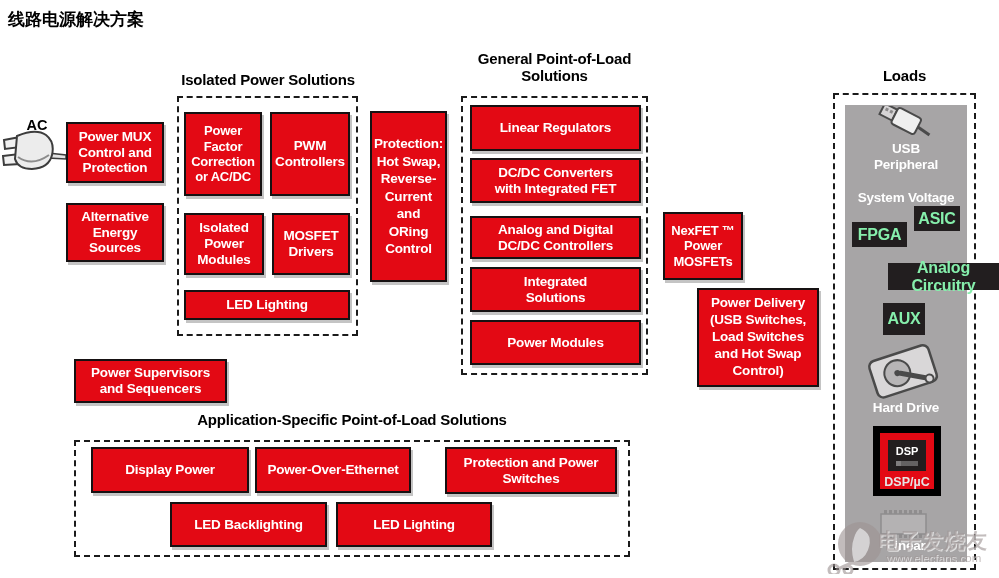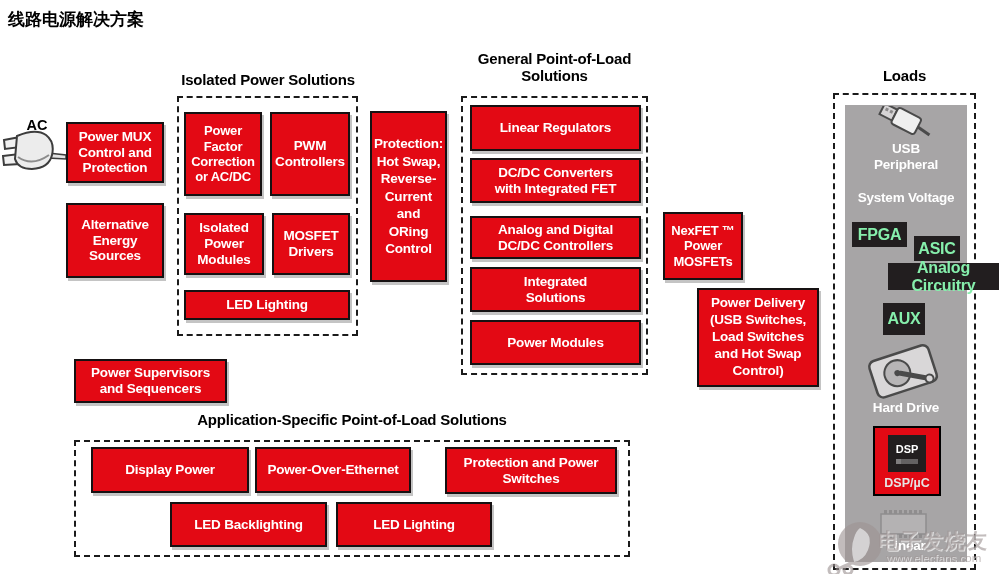--- a/index.html
+++ b/index.html
@@ -16,21 +16,21 @@
     font-size:16px;display:flex;align-items:center;justify-content:center;
     text-align:center;letter-spacing:-.2px;box-sizing:border-box;}
   .wlabel{position:absolute;color:#fff;font-weight:700;font-size:13.5px;line-height:1.18;
     text-align:center;white-space:pre-line;letter-spacing:-.2px;}
   #page-title{position:absolute;left:8px;top:8px;font-size:17px;font-weight:700;color:#000;}
   #ac-label{position:absolute;left:12px;top:90px;width:50px;font-size:14.5px;font-weight:700;
     color:#000;text-align:center;white-space:pre-line;line-height:1.1;margin-top:28px;}
   #loads-panel{position:absolute;left:845px;top:105px;width:122px;height:457px;
     background:var(--panel-gray,#A7A5A6);}
   #dsp-module{position:absolute;left:873px;top:426px;width:68px;height:70px;
-    background:var(--red,#E30914);border:2px solid #000000;box-sizing:border-box;
+    background:var(--red,#E30914);border:7px solid #000000;box-sizing:border-box;
     display:flex;flex-direction:column;align-items:center;}
   #dsp-chip{width:38px;height:37px;margin-top:7px;background:var(--chip-black,#221E1F);
     display:flex;flex-direction:column;align-items:center;justify-content:center;}
   #dsp-chip .dsp-txt{color:#fff;font-weight:700;font-size:11px;line-height:1;}
   .ti-logo{width:22px;height:5px;margin-top:4px;
     background:linear-gradient(90deg,#8f8d8e 0 5px,#6f6d6e 5px 22px);opacity:.85;}
   #dsp-uc{color:#e5e5e5;font-weight:700;font-size:12.5px;margin-top:4px;}
   .wm-text{position:absolute;font-weight:700;color:rgba(158,148,148,.62);
     text-shadow:1px 1px 0 rgba(255,255,255,.65);}
   svg{position:absolute;}
@@ -50,21 +50,21 @@
       <path d="M1 28 L17 26 L18 36 L2 37 Z"></path>
       <path d="M46 25 L64 27 L64 31 L46 30 Z" fill="#e2e2e2" stroke-width="1.5"></path>
       <path d="M15 8 Q34 0 44 7 Q53 14 50 27 Q47 40 30 41 Q16 41 13 31 Z" fill="#ececec"></path>
       <path d="M16 29 Q30 39 47 27" fill="none" stroke="#8c8c8c" stroke-width="2"></path>
     </g>
   </svg>
 
   <div class="rbox" style="left:66px;top:122px;width:98px;height:61px">Power MUX
 Control and
 Protection</div>
-  <div class="rbox" style="left:66px;top:203px;width:98px;height:75px">Alternative
+  <div class="rbox" style="left:66px;top:203px;width:98px;height:59px">Alternative
 Energy
 Sources</div>
   <div class="rbox" style="left:370px;top:111px;width:77px;height:171px;line-height:1.3">Protection:
 Hot Swap,
 Reverse-
 Current
 and
 ORing
 Control</div>
   <div class="rbox" style="left:663px;top:212px;width:80px;height:68px;font-size:13px">NexFET ™
@@ -126,21 +126,21 @@
       <rect x="22" y="-1" width="26" height="18" rx="3" fill="#efefef" stroke="#4a4a4a" stroke-width="2"></rect>
       <path d="M48 8 L62 10" stroke="#4a4a4a" stroke-width="3" fill="none"></path>
     </g>
   </svg>
   <div class="wlabel" style="left:850px;top:141px;width:112px">USB
 Peripheral</div>
 
   <div class="wlabel" style="left:846px;top:190px;width:120px">System Voltage</div>
 
   <div class="blackbox" style="left:852px;top:222px;width:55px;height:25px">FPGA</div>
-  <div class="blackbox" style="left:914px;top:236px;width:46px;height:25px">ASIC</div>
+  <div class="blackbox" style="left:914px;top:206px;width:46px;height:25px">ASIC</div>
   <div class="blackbox" style="left:888px;top:263px;width:111px;height:27px">Analog Circuitry</div>
   <div class="blackbox" style="left:883px;top:303px;width:42px;height:32px">AUX</div>
 
   <svg style="left:864px;top:342px" width="80" height="58" viewBox="0 0 80 58">
     <g transform="rotate(-18 40 29)">
       <rect x="8" y="10" width="62" height="38" rx="6" fill="#d9d7d8" stroke="#4a4a4a" stroke-width="2.5"></rect>
       <circle cx="33" cy="29" r="13" fill="#b7b5b6" stroke="#4a4a4a" stroke-width="2"></circle>
       <circle cx="33" cy="29" r="3" fill="#4a4a4a"></circle>
       <path d="M62 44 L36 30" stroke="#4a4a4a" stroke-width="5" stroke-linecap="round"></path>
       <circle cx="62" cy="44" r="4" fill="#d9d7d8" stroke="#4a4a4a" stroke-width="2"></circle>

